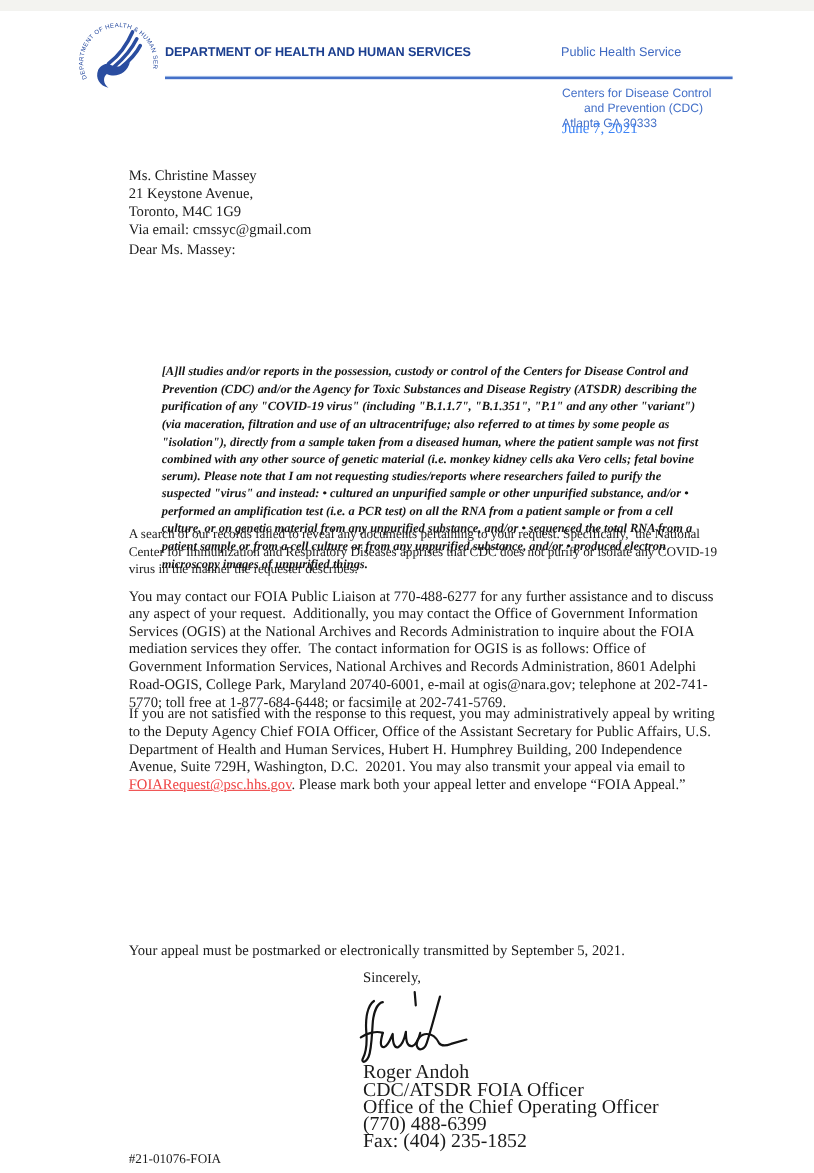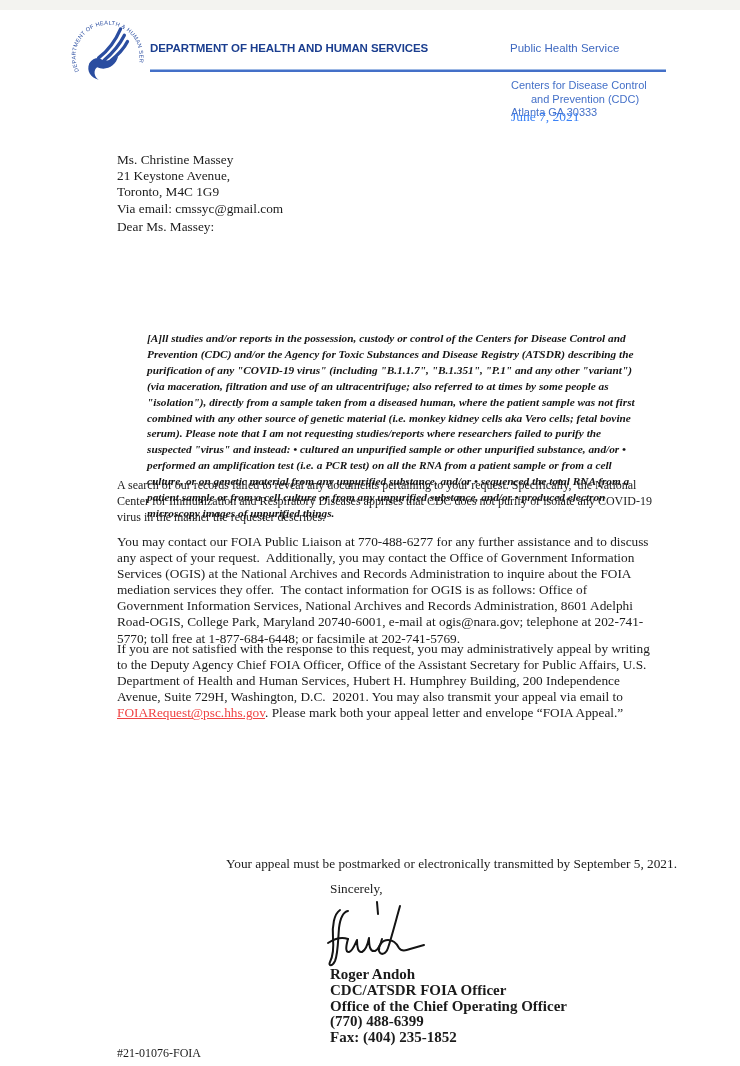--- a/index.html
+++ b/index.html
@@ -47,26 +47,26 @@
   .p-intro{position:absolute;left:117px;top:244px;width:535px;font-size:13.3px;line-height:16.1px;}
   .quote{
     position:absolute;left:147px;top:303px;width:489px;
     font-family:Liberation Serif, serif;
     font-style:italic;font-weight:bold;
     font-size:11.3px;line-height:15.9px;color:#151515;margin-top:28px;
   }
   .p-search{position:absolute;left:117px;top:477px;width:535px;font-size:12px;line-height:16.1px;}
   .p-contact{position:absolute;left:117px;top:534px;width:535px;font-size:13.3px;line-height:16.1px;}
   .p-appeal{position:absolute;left:117px;top:641px;width:535px;font-size:13.3px;line-height:16.1px;}
-  .p-deadline{position:absolute;left:117px;top:856px;width:560px;font-size:13.3px;text-align:right;}
+  .p-deadline{position:absolute;left:117px;top:856px;width:560px;font-size:13.3px;}
   .link{color:#ef4444;text-decoration:underline;cursor:pointer;}
   
   .closing{position:absolute;left:330px;top:881px;font-size:13.3px;}
   .sig{position:absolute;left:320px;top:896px;width:112px;height:72px;}
-  .sigblock{position:absolute;left:330px;top:967px;font-size:15px;line-height:15.8px;font-weight:bold;}
+  .sigblock{position:absolute;left:330px;top:967px;font-size:18px;line-height:15.8px;}
   .footer-ref{position:absolute;left:117px;top:1046px;font-size:12px;}
 </style>
 </head>
 <body>
 
 <div class="page">
 
   <div class="scan-edge"></div>
 
   <svg class="seal" viewBox="0 0 100 100" aria-hidden="true">

